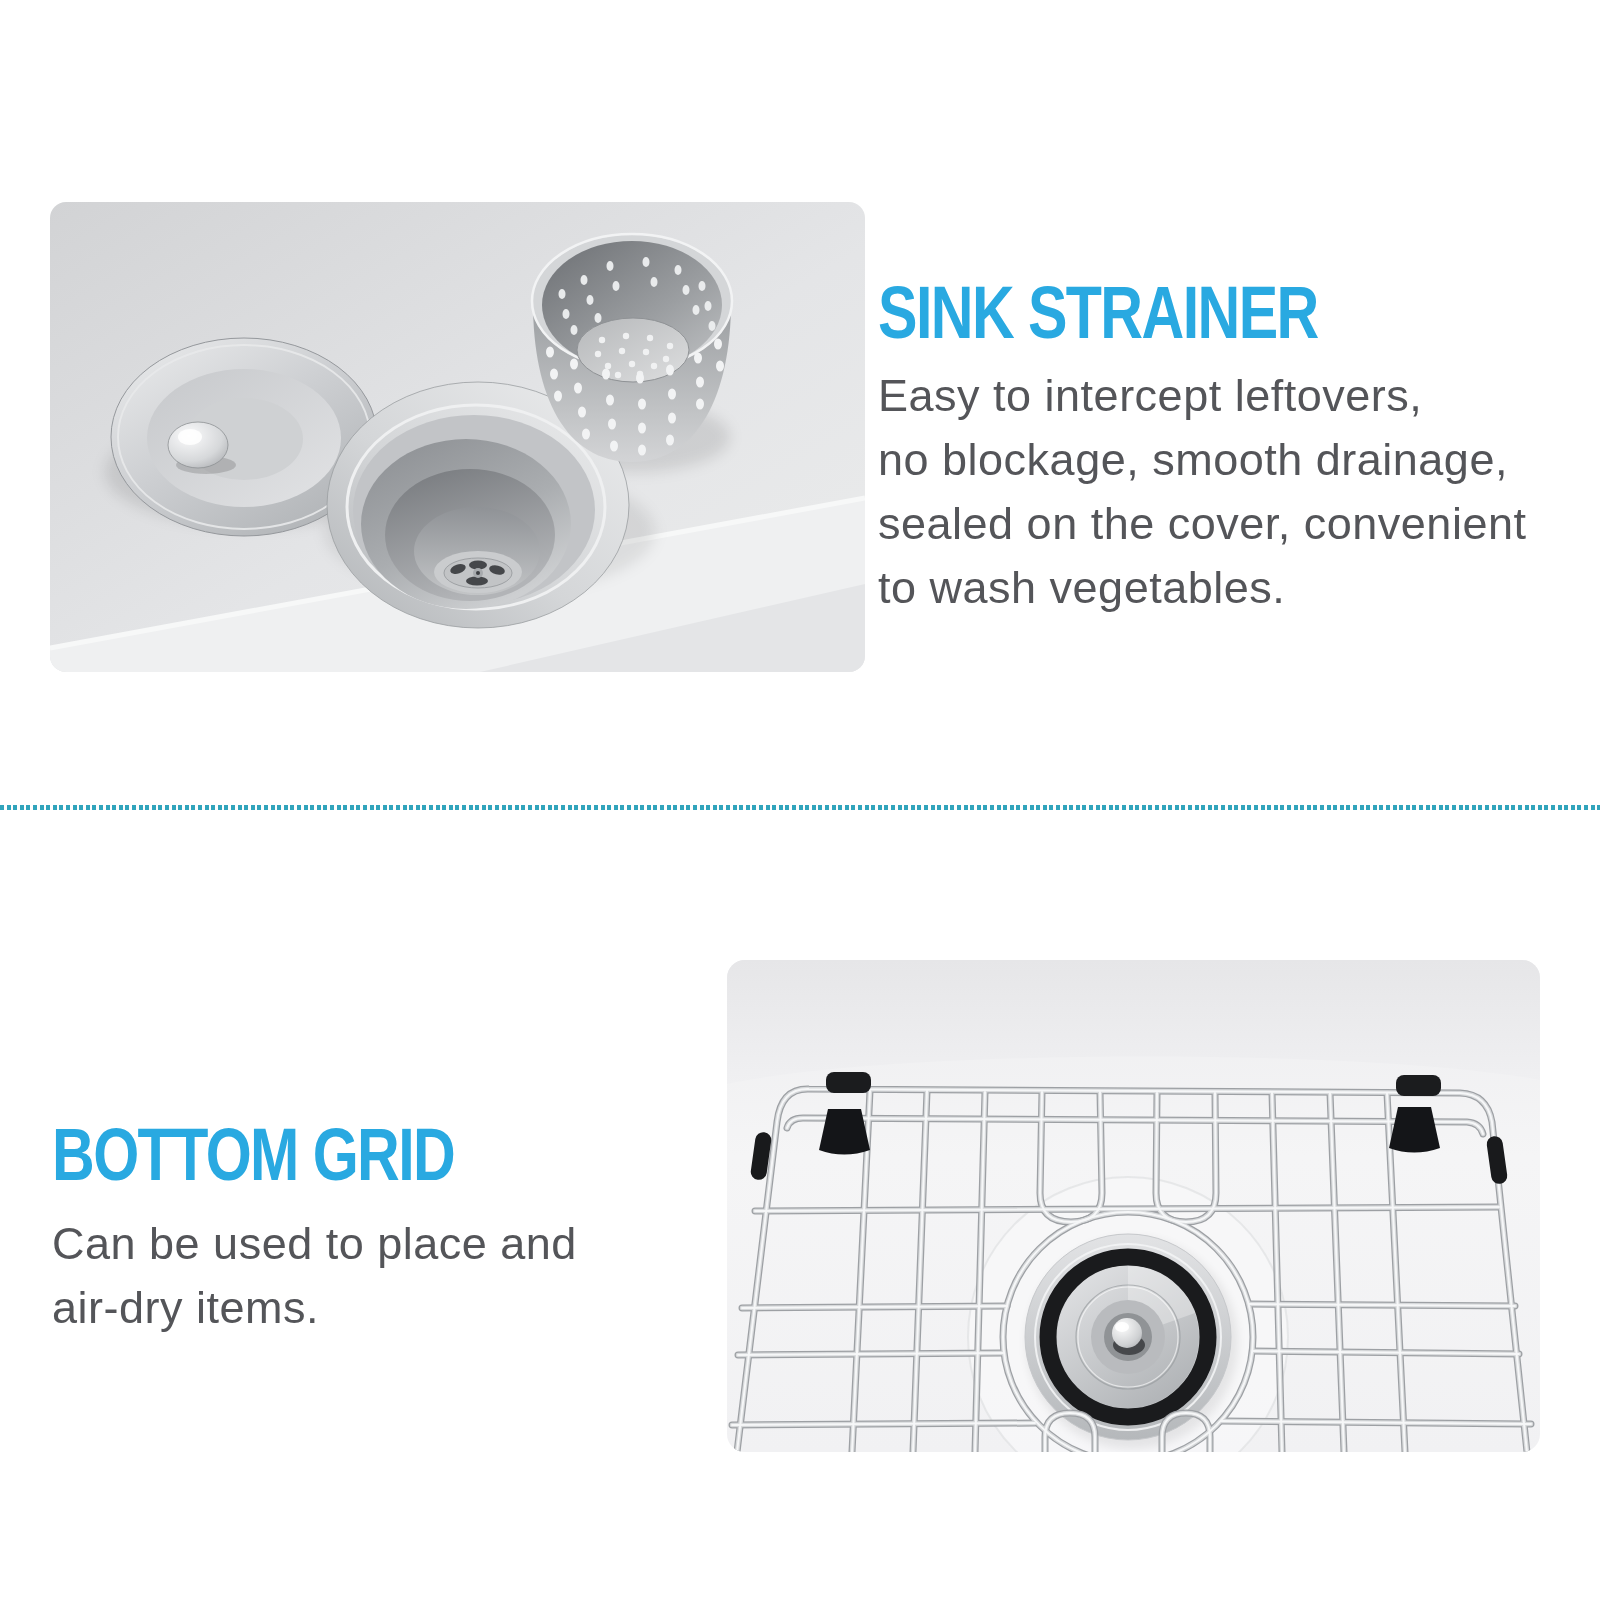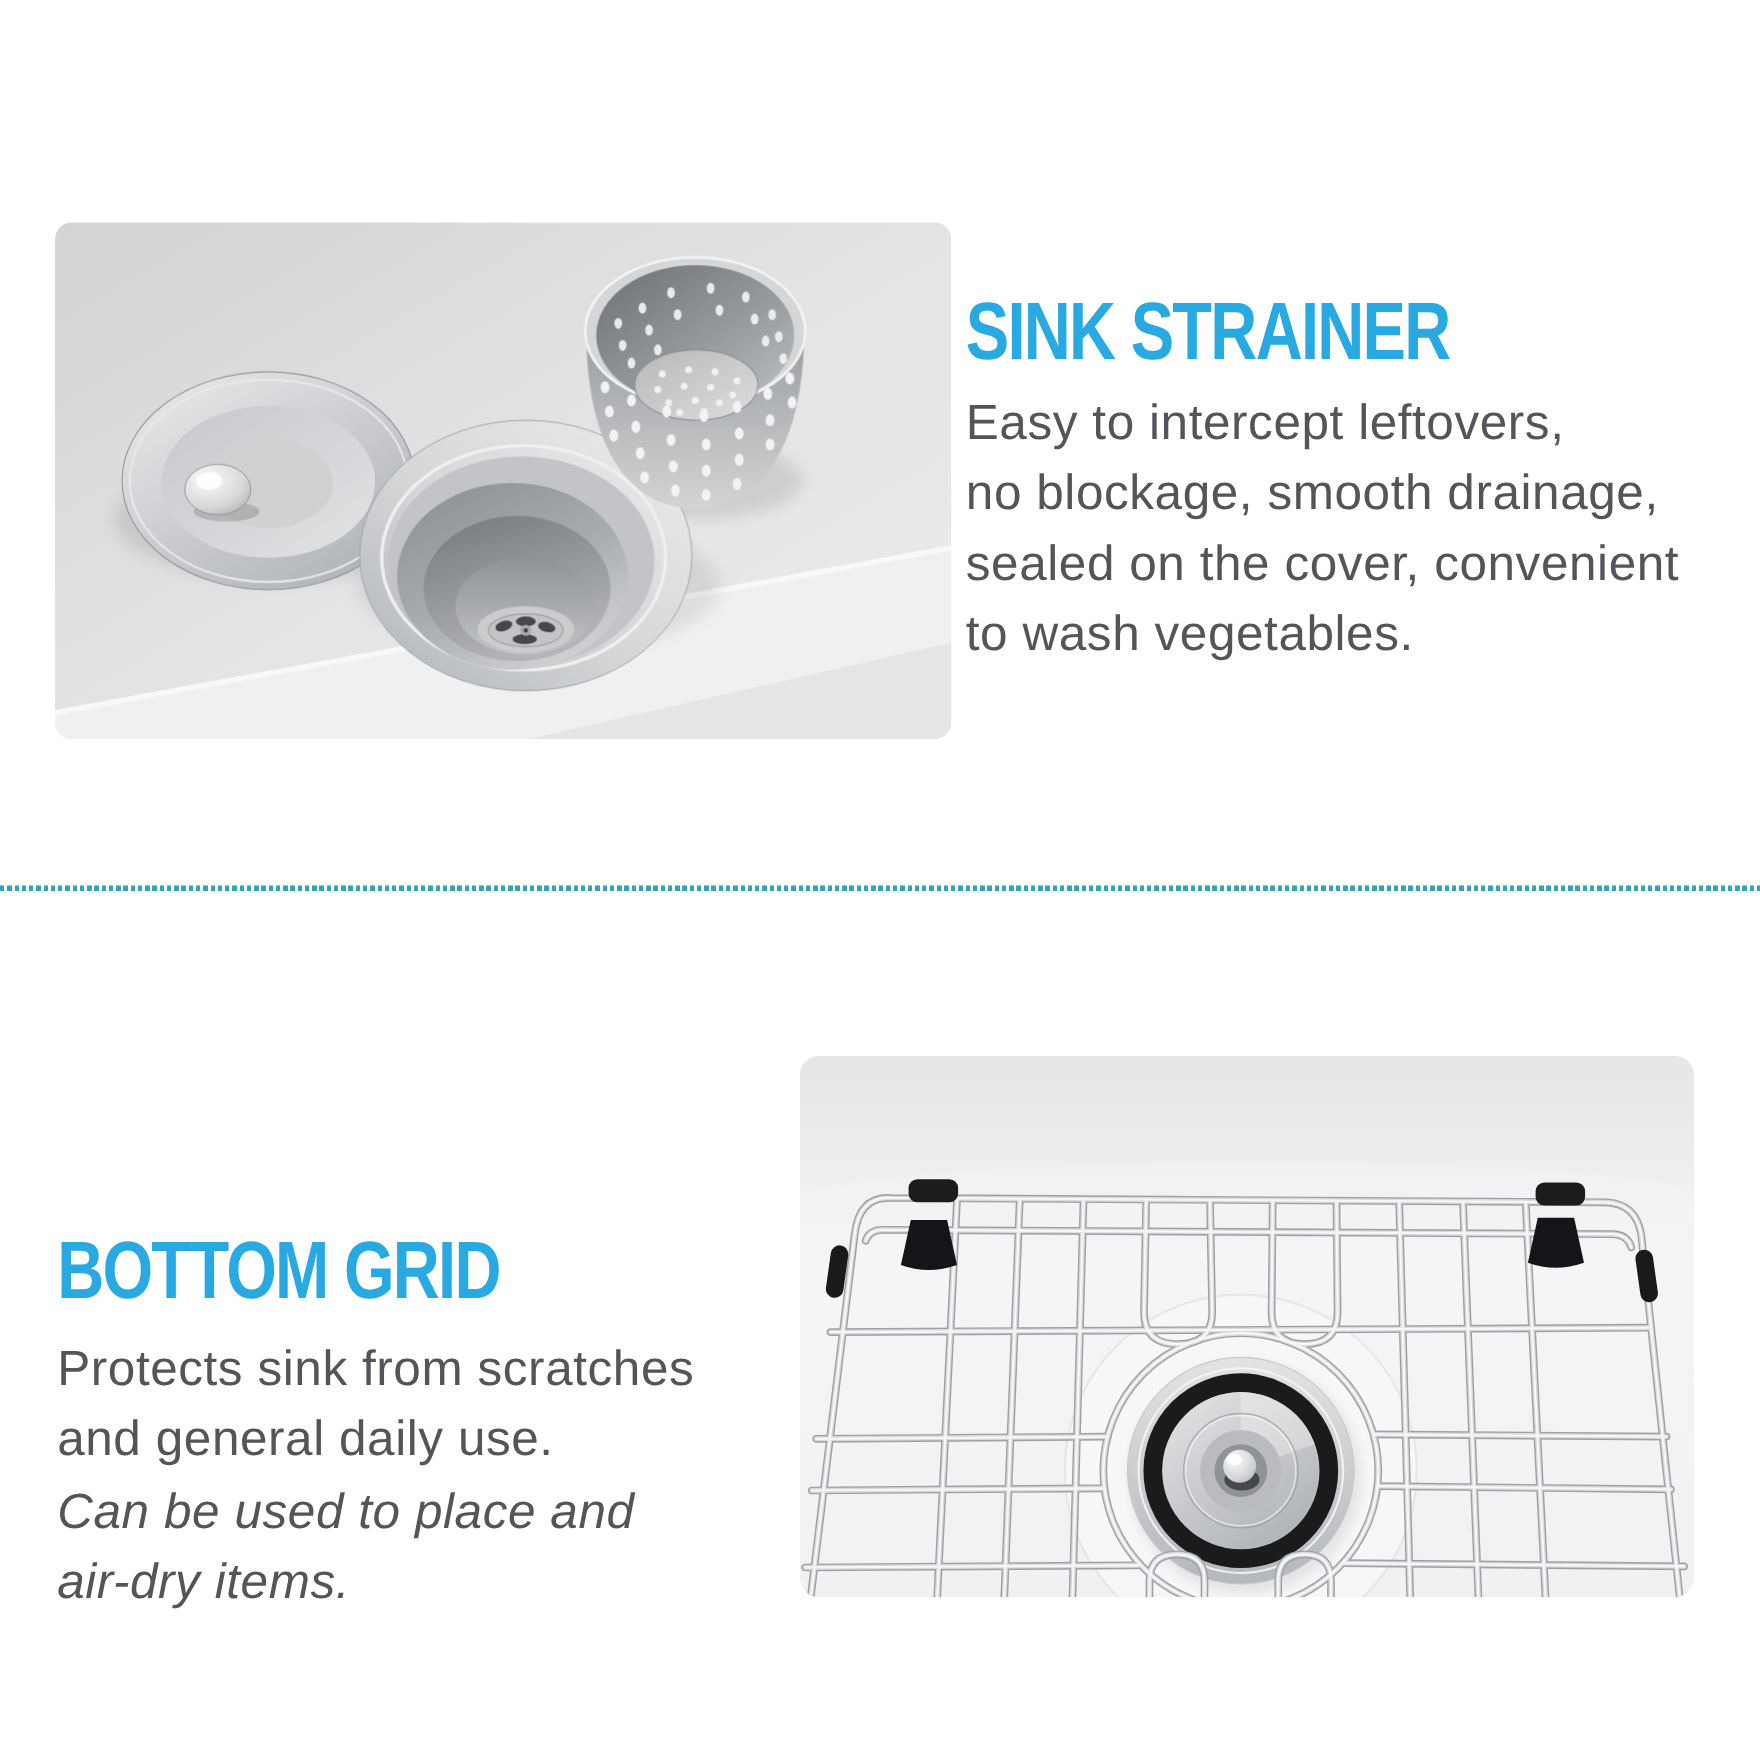--- a/index.html
+++ b/index.html
@@ -2,21 +2,21 @@
 <html><head>
 <meta charset="utf-8">
 <style>
   html,body{margin:0;padding:0;background:#fff;}
   .canvas{position:relative;width:1600px;height:1600px;background:#ffffff;overflow:hidden;
           font-family:"Liberation Sans",sans-serif;}
   .photo{position:absolute;overflow:hidden;}
   .photo-top{left:50px;top:202px;width:815px;height:470px;border-radius:16px;}
   .photo-bottom{left:727px;top:960px;width:813px;height:492px;border-radius:18px;}
   .copy{position:absolute;}
-  .copy-top{left:878px;top:264px;width:700px;}
+  .copy-top{left:878px;top:276px;width:700px;}
   .copy-bottom{left:52px;top:1118px;width:660px;}
   .feature-heading{margin:0;font-size:74px;font-weight:bold;line-height:1;letter-spacing:-2px;
           color:#29a9e1;transform:scaleX(.8);transform-origin:left top;white-space:nowrap;}
   .feature-desc{margin:14px 0 0;font-size:45px;line-height:64px;letter-spacing:.5px;
           color:#545559;white-space:pre-line;}
   .copy-bottom .feature-desc{margin-top:20px;}
   .copy-bottom .feature-desc + .feature-desc{margin-top:2px;font-style:italic;}
   .divider{position:absolute;left:0;top:805px;width:1600px;height:5px;
           background-image:repeating-linear-gradient(90deg,#31a4bc 0 4px,transparent 4px 6.6px);}
 </style>
@@ -204,22 +204,20 @@
 to wash vegetables.</p>
     </div>
   </section>
 
   <div class="divider"></div>
 
   <section>
 
     <div class="copy copy-bottom">
       <h1 class="feature-heading">BOTTOM GRID</h1>
-      <p class="feature-desc">Protects sink from scratches
-and general daily use.</p>
       <p class="feature-desc">Can be used to place and
 air-dry items.</p>
     </div>
 
     <div class="photo photo-bottom">
       <svg viewBox="0 0 813 492" width="813" height="492">
         <defs>
           <linearGradient id="b-floor" x1="0" y1="0" x2="0" y2="1">
             <stop offset="0" stop-color="#ededef"></stop>
               <stop offset=".4" stop-color="#f5f5f6"></stop>

